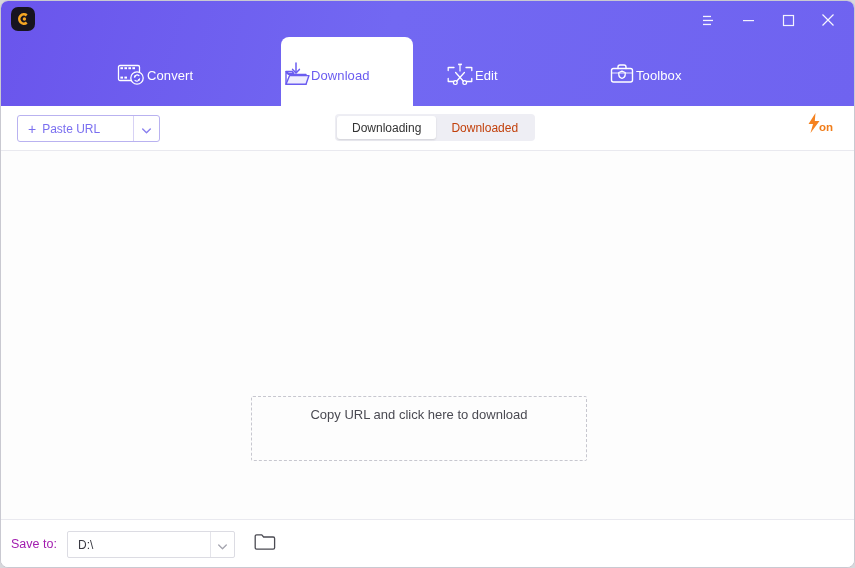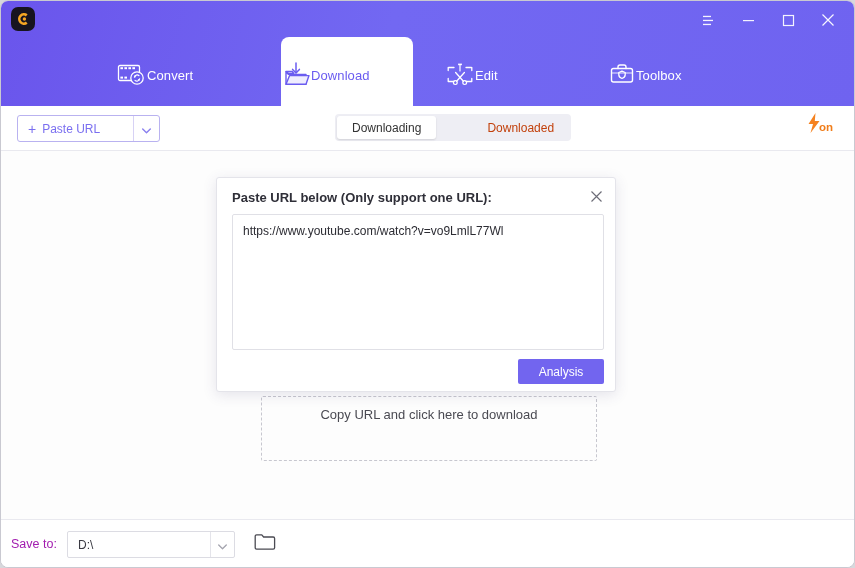--- a/index.html
+++ b/index.html
@@ -106,21 +106,20 @@
   }
 
   .segmented {
     position: absolute; left: 334px; top: 113px;
     height: 27px;
     background: #eeeef4;
     border-radius: 4px;
     display: flex;
     padding: 2px;
     z-index: 3;
-    gap: 36px;
   }
   .seg {
     padding: 0 15px;
     height: 23px;
     display: flex; align-items: center;
     font-size: 12px;
     color: #c2410c;
     border-radius: 3px;
     cursor: pointer;
   }
@@ -139,21 +138,21 @@
   }
 
   
   .body {
     position: absolute; left: 0; top: 150px;
     width: 855px; height: 368px;
     background: #fdfdfd;
   }
 
   .dropzone {
-    position: absolute; left: 260px; top: 245px;
+    position: absolute; left: 250px; top: 245px;
     width: 336px; height: 65px;
     border: 1px dashed #c7c7cf;
     border-radius: 2px;
     display: flex; align-items: flex-start; justify-content: center;
     padding-top: 10px;
     cursor: pointer;
   }
   .dropzone .dz-text {
     font-size: 13px;
     color: #4a4a52;
@@ -377,32 +376,20 @@
   </div>
 
   <div class="body">
 
     <div class="dropzone">
       <span class="dz-text">Copy URL and click here to download</span>
     </div>
 
   </div>
 
-  <div class="dialog">
-    <div class="dialog-title">Paste URL below (Only support one URL):</div>
-    <div class="dialog-close">
-      <span>
-        <svg width="13" height="13" viewBox="0 0 13 13">
-          <path d="M1.5 1.5 L11.5 11.5 M11.5 1.5 L1.5 11.5" stroke="#6d6d78" stroke-width="1.15" fill="none"></path>
-        </svg>
-      </span>
-    </div>
-    <textarea class="dialog-textarea" spellcheck="false" placeholder="" style="">https://www.youtube.com/watch?v=vo9LmlL77Wl</textarea>
-    <button class="analysis-btn">Analysis</button>
-  </div>
 
   <div class="bottombar">
     <div class="saveto-label">Save to:</div>
 
     <div class="saveto-combo">
       <div class="sc-val">D:\</div>
       <div class="sc-caret">
         <span>
           <svg width="9" height="6" viewBox="0 0 9 6">
               <path d="M0.7 1 L4.5 4.7 L8.3 1" fill="none" stroke="#a4a4ae" stroke-width="1.3" stroke-linecap="round" stroke-linejoin="round"></path>

